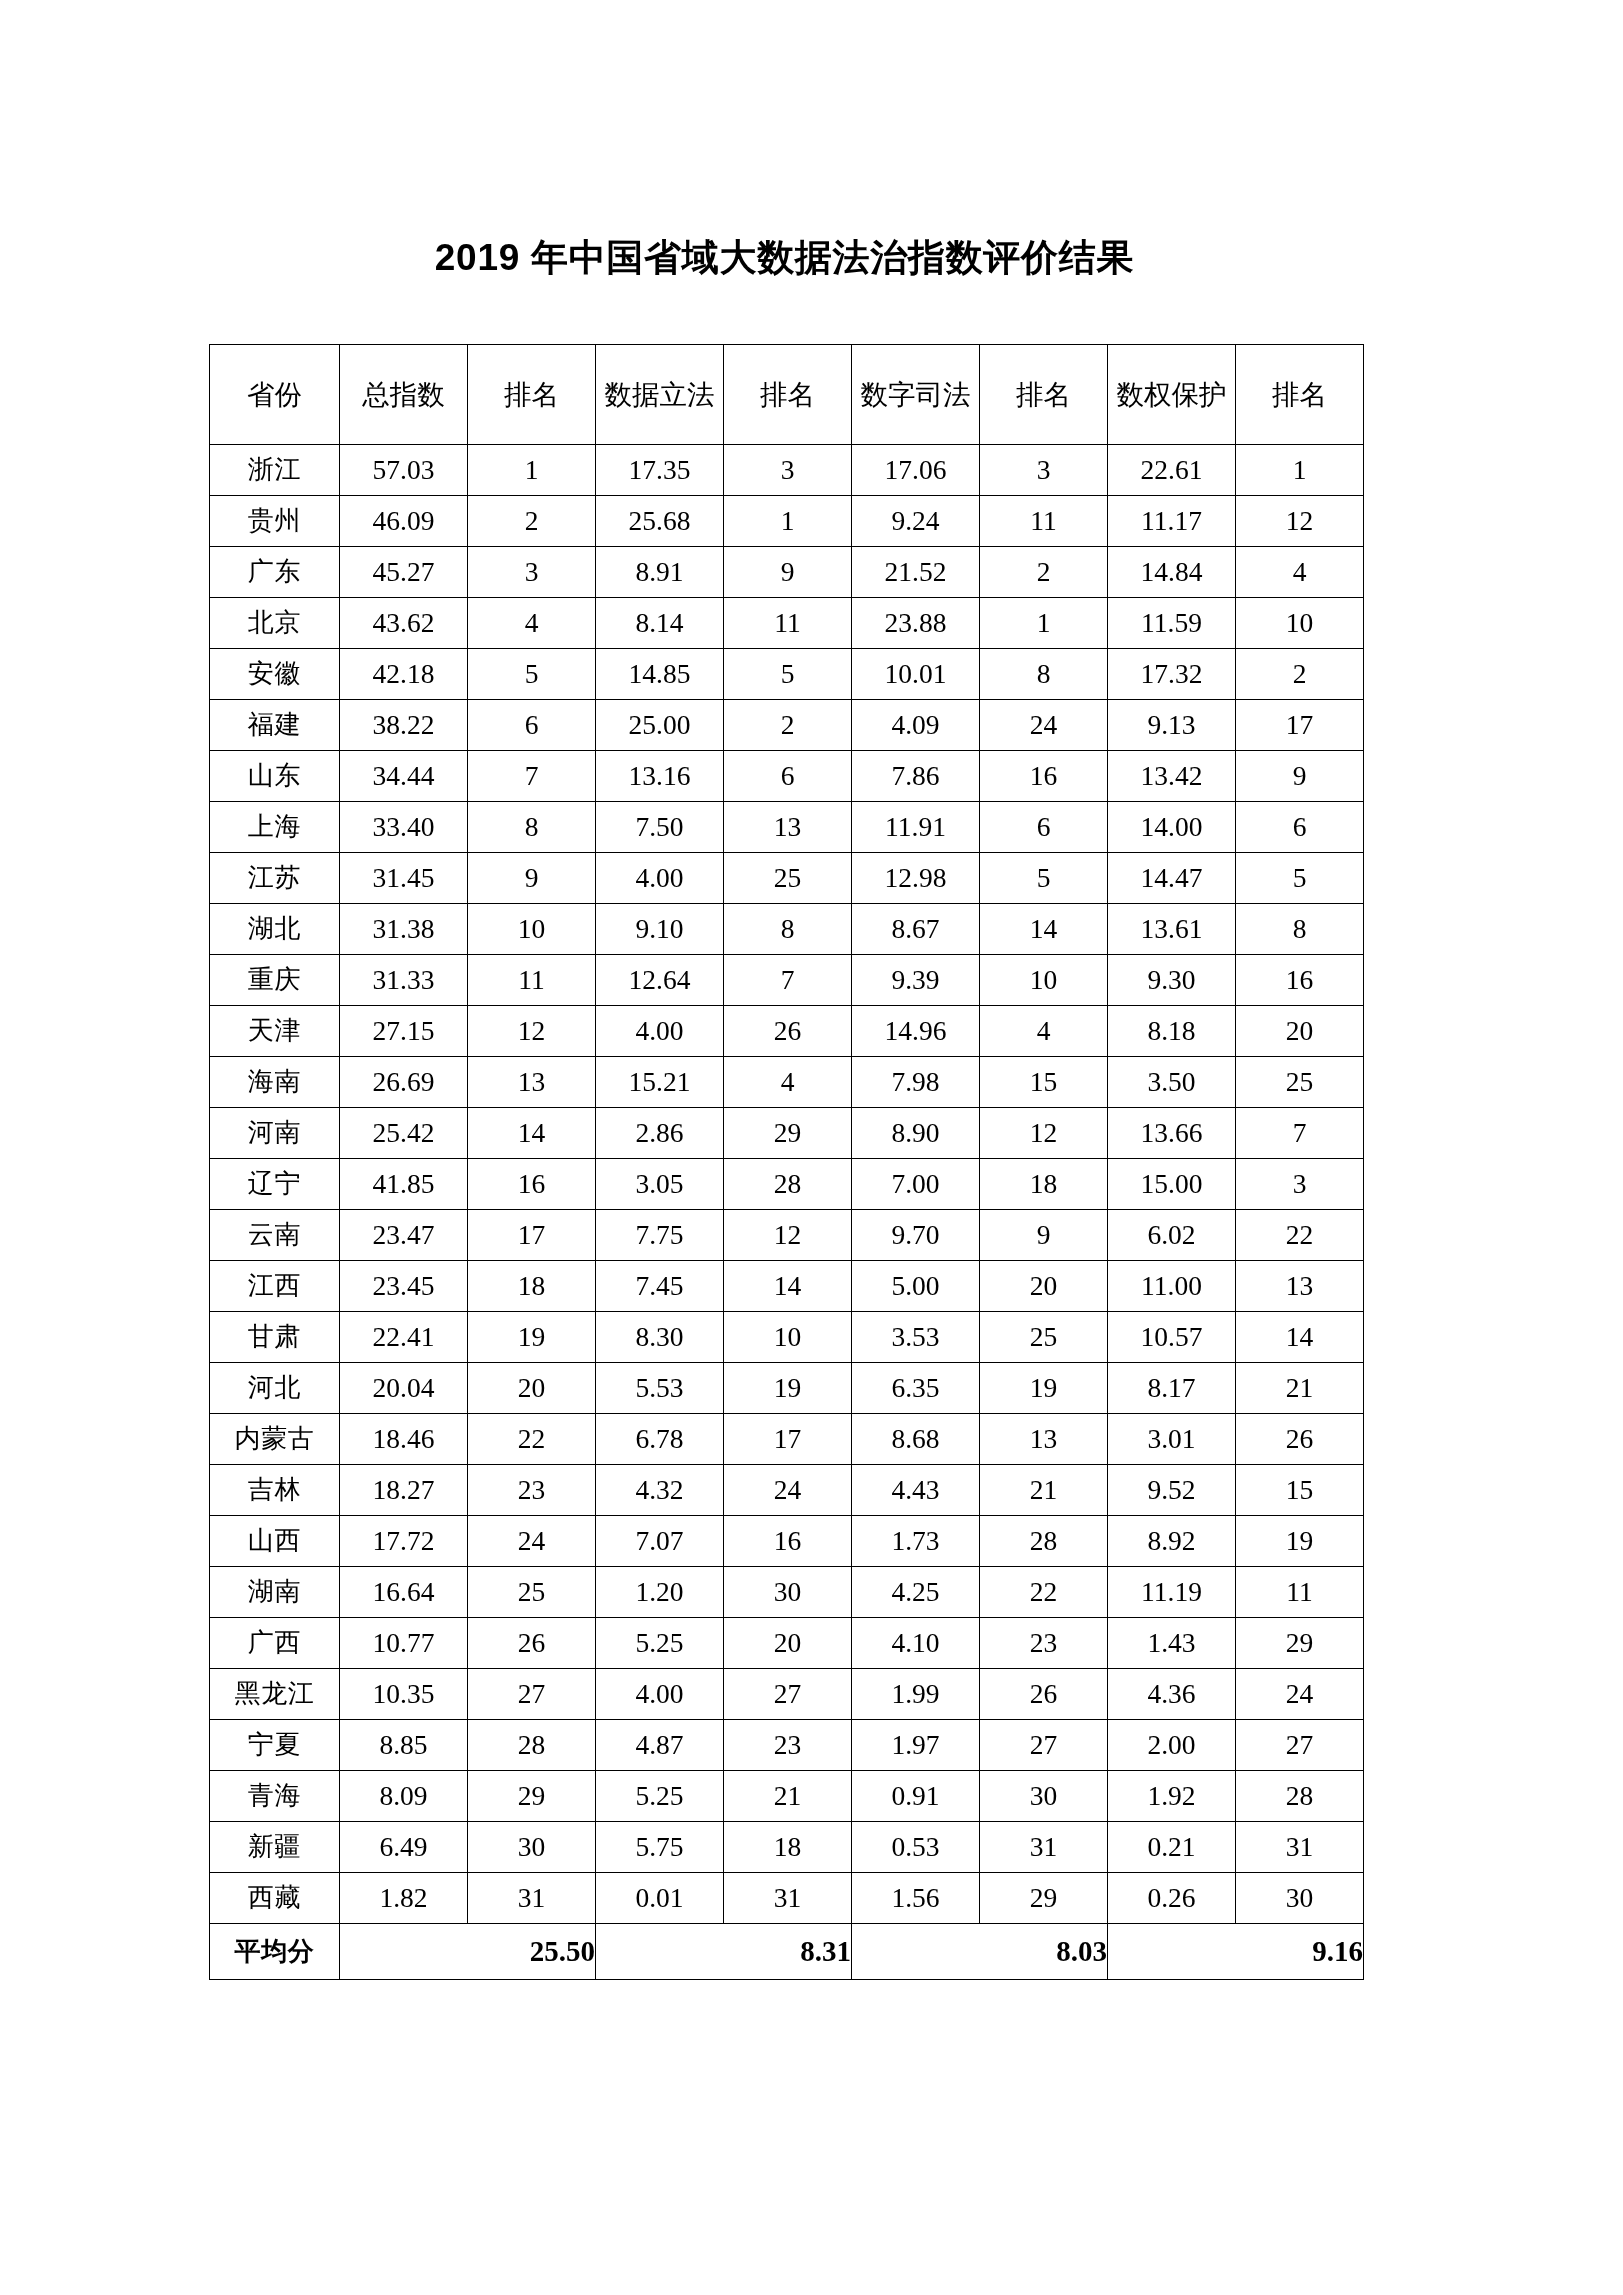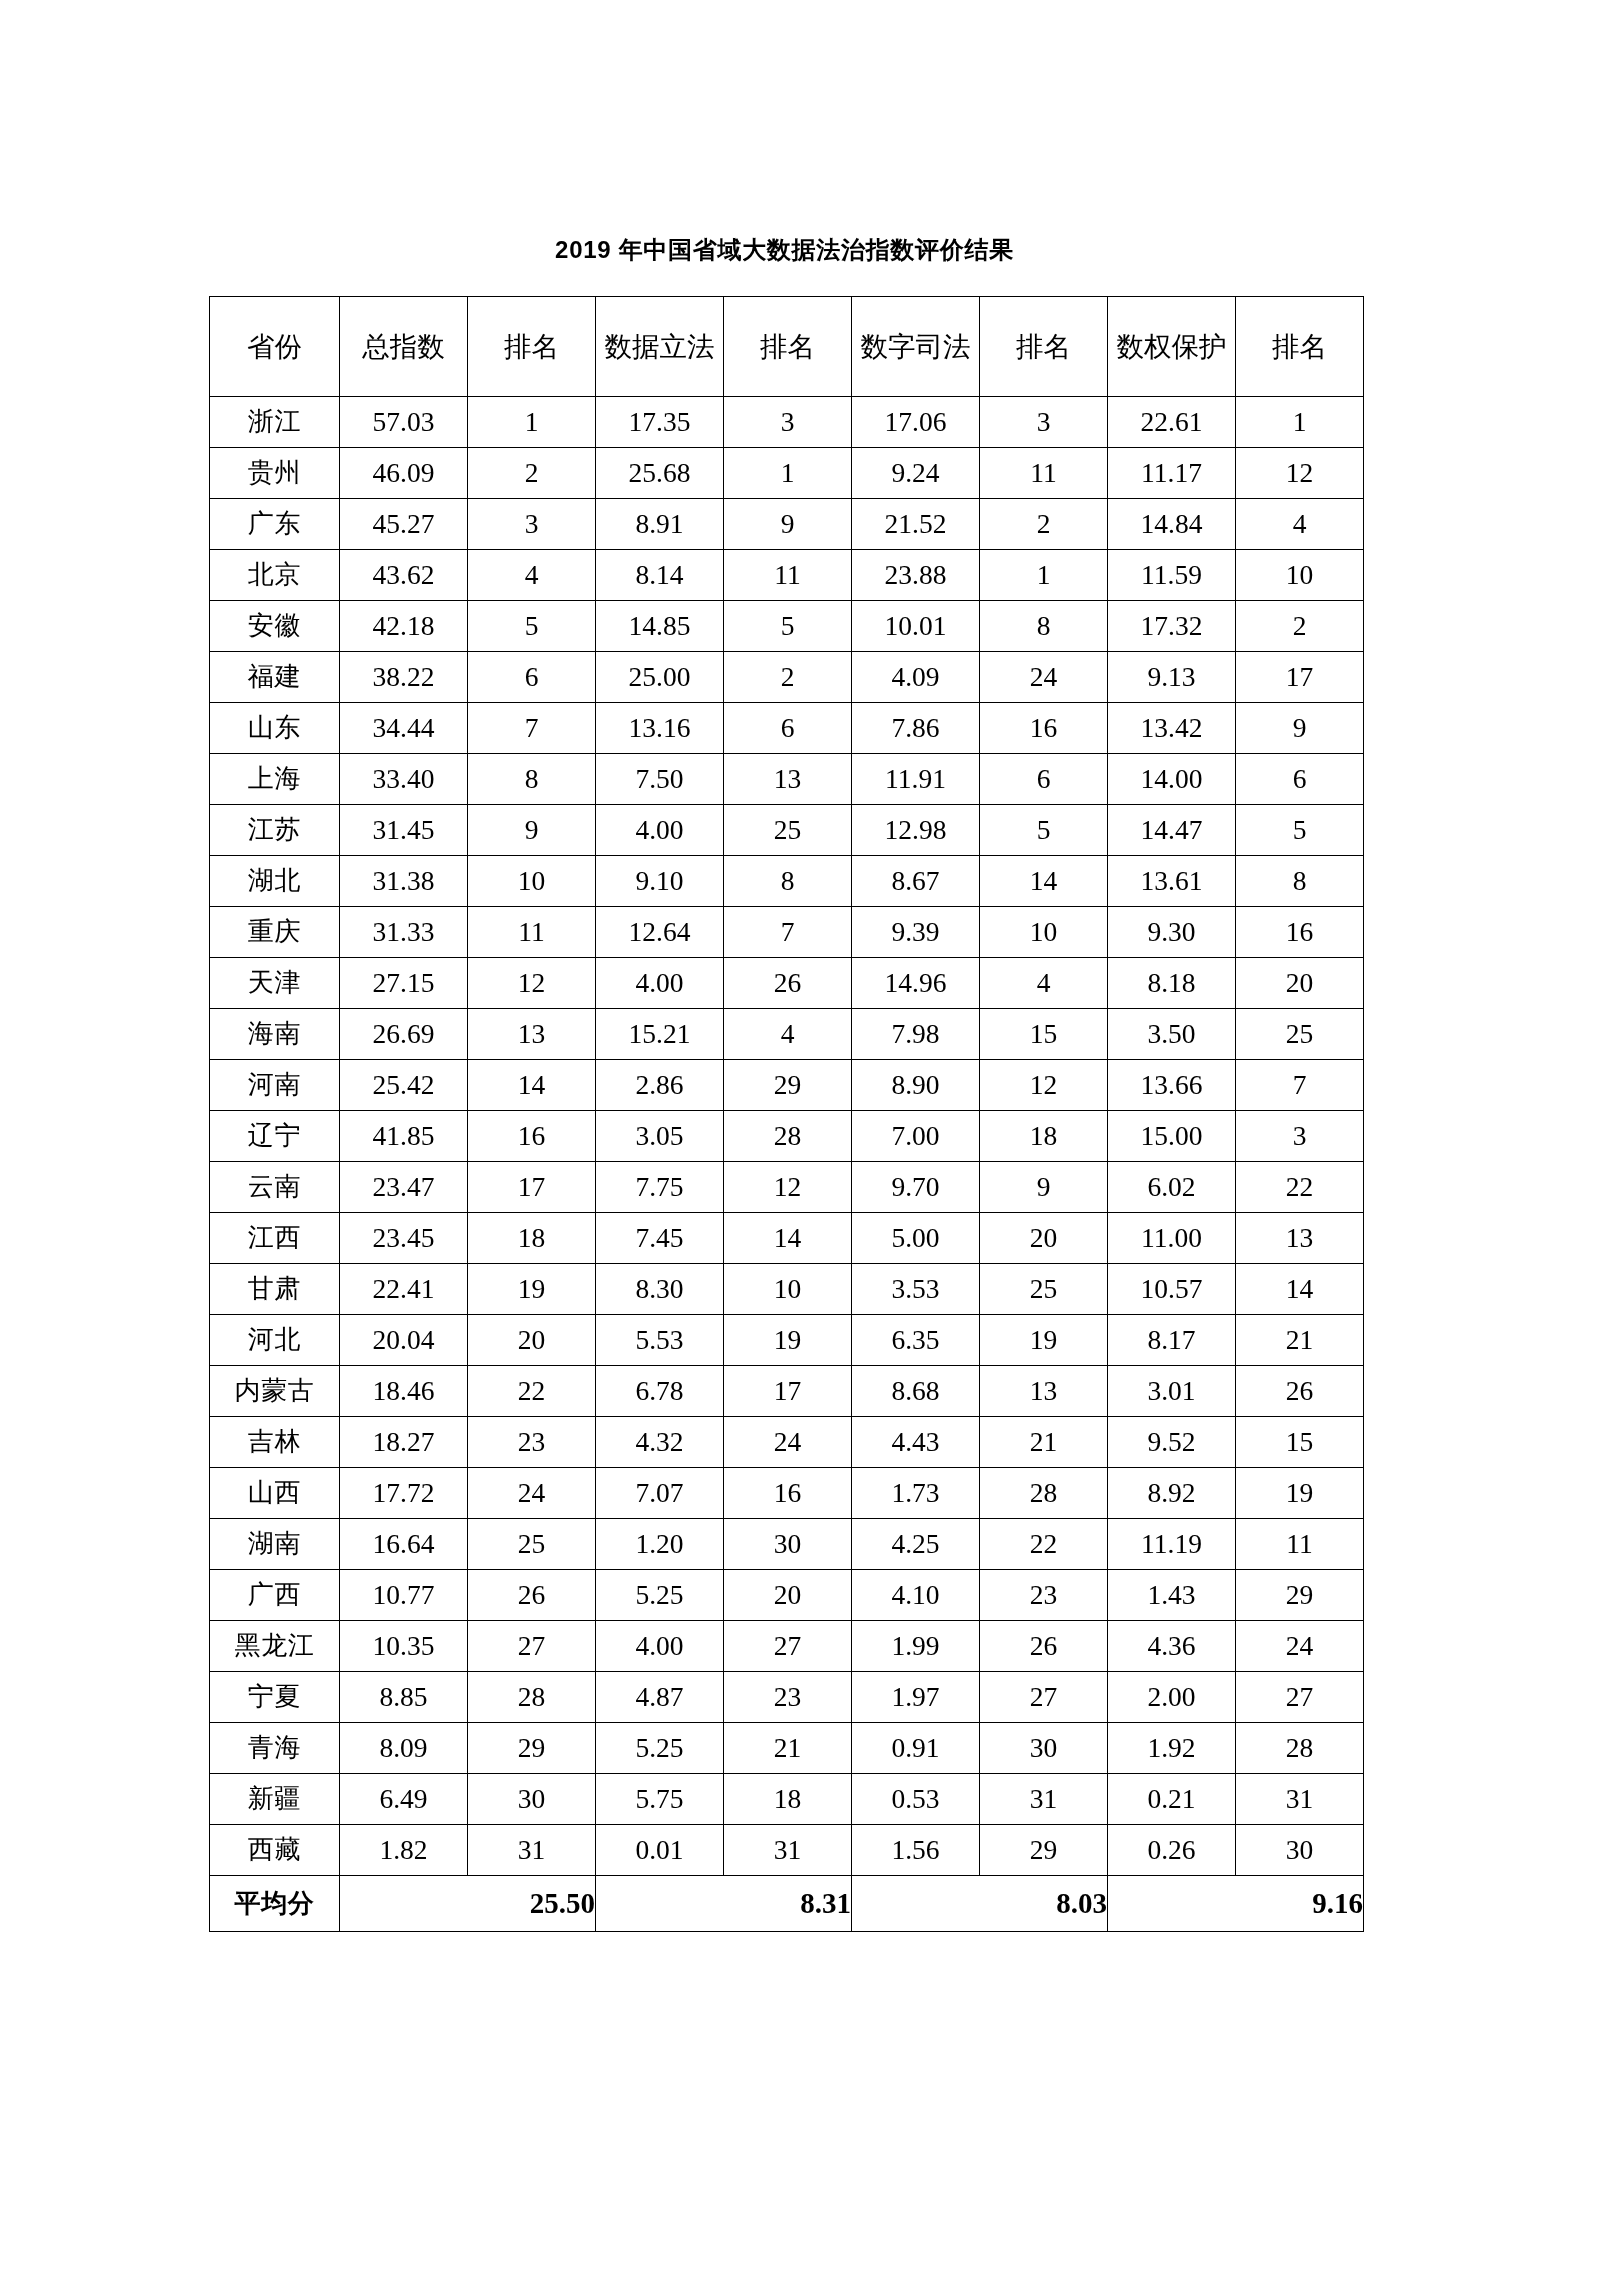--- a/index.html
+++ b/index.html
@@ -21,38 +21,39 @@
     height: 2295px;
     box-sizing: border-box;
   }
 
   .doc-title {
     position: absolute;
     left: 209px;
     top: 236px;
     width: 1151px;
     text-align: center;
-    font-size: 24px;
+    font-size: 37px;
     font-weight: 700;
     font-family: "Liberation Sans", "DejaVu Sans", sans-serif;
     letter-spacing: 0.7px;
     line-height: 1.2;
   }
 
   .table-wrap {
     position: absolute;
     left: 209px;
     top: 296px;
     width: 1151px;
   }
 
   table.index-table {
     border-collapse: collapse;
     width: 1151px;
     table-layout: fixed;
+    margin-top: 48px;
   }
 
   table.index-table td,
   table.index-table th {
     border: 1.3px solid #000000;
     text-align: center;
     vertical-align: middle;
     font-size: 27.5px;
     font-weight: 400;
     padding: 0;

